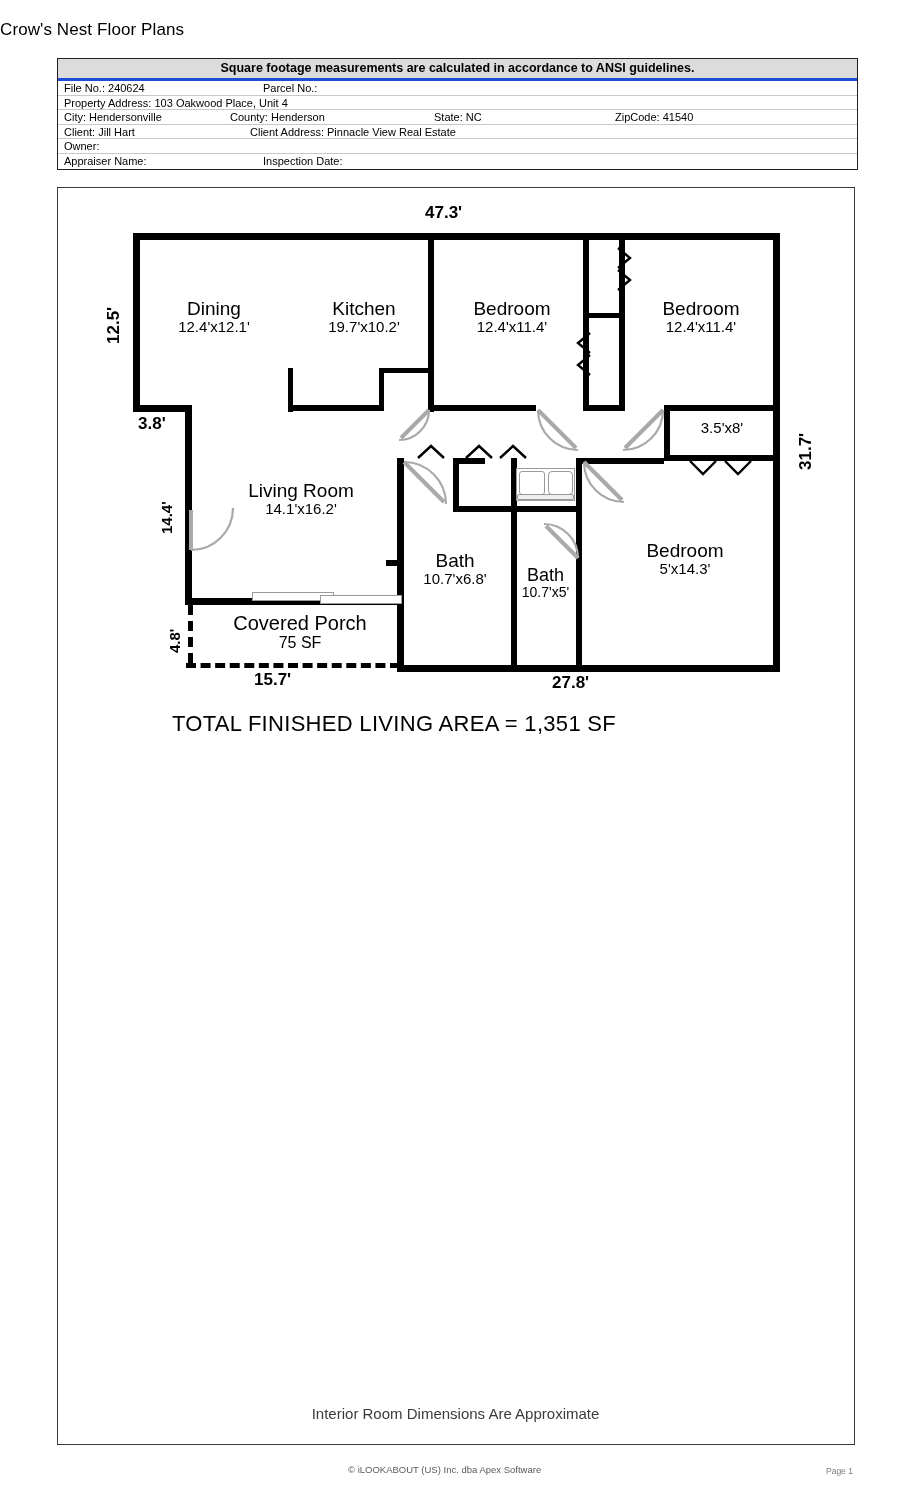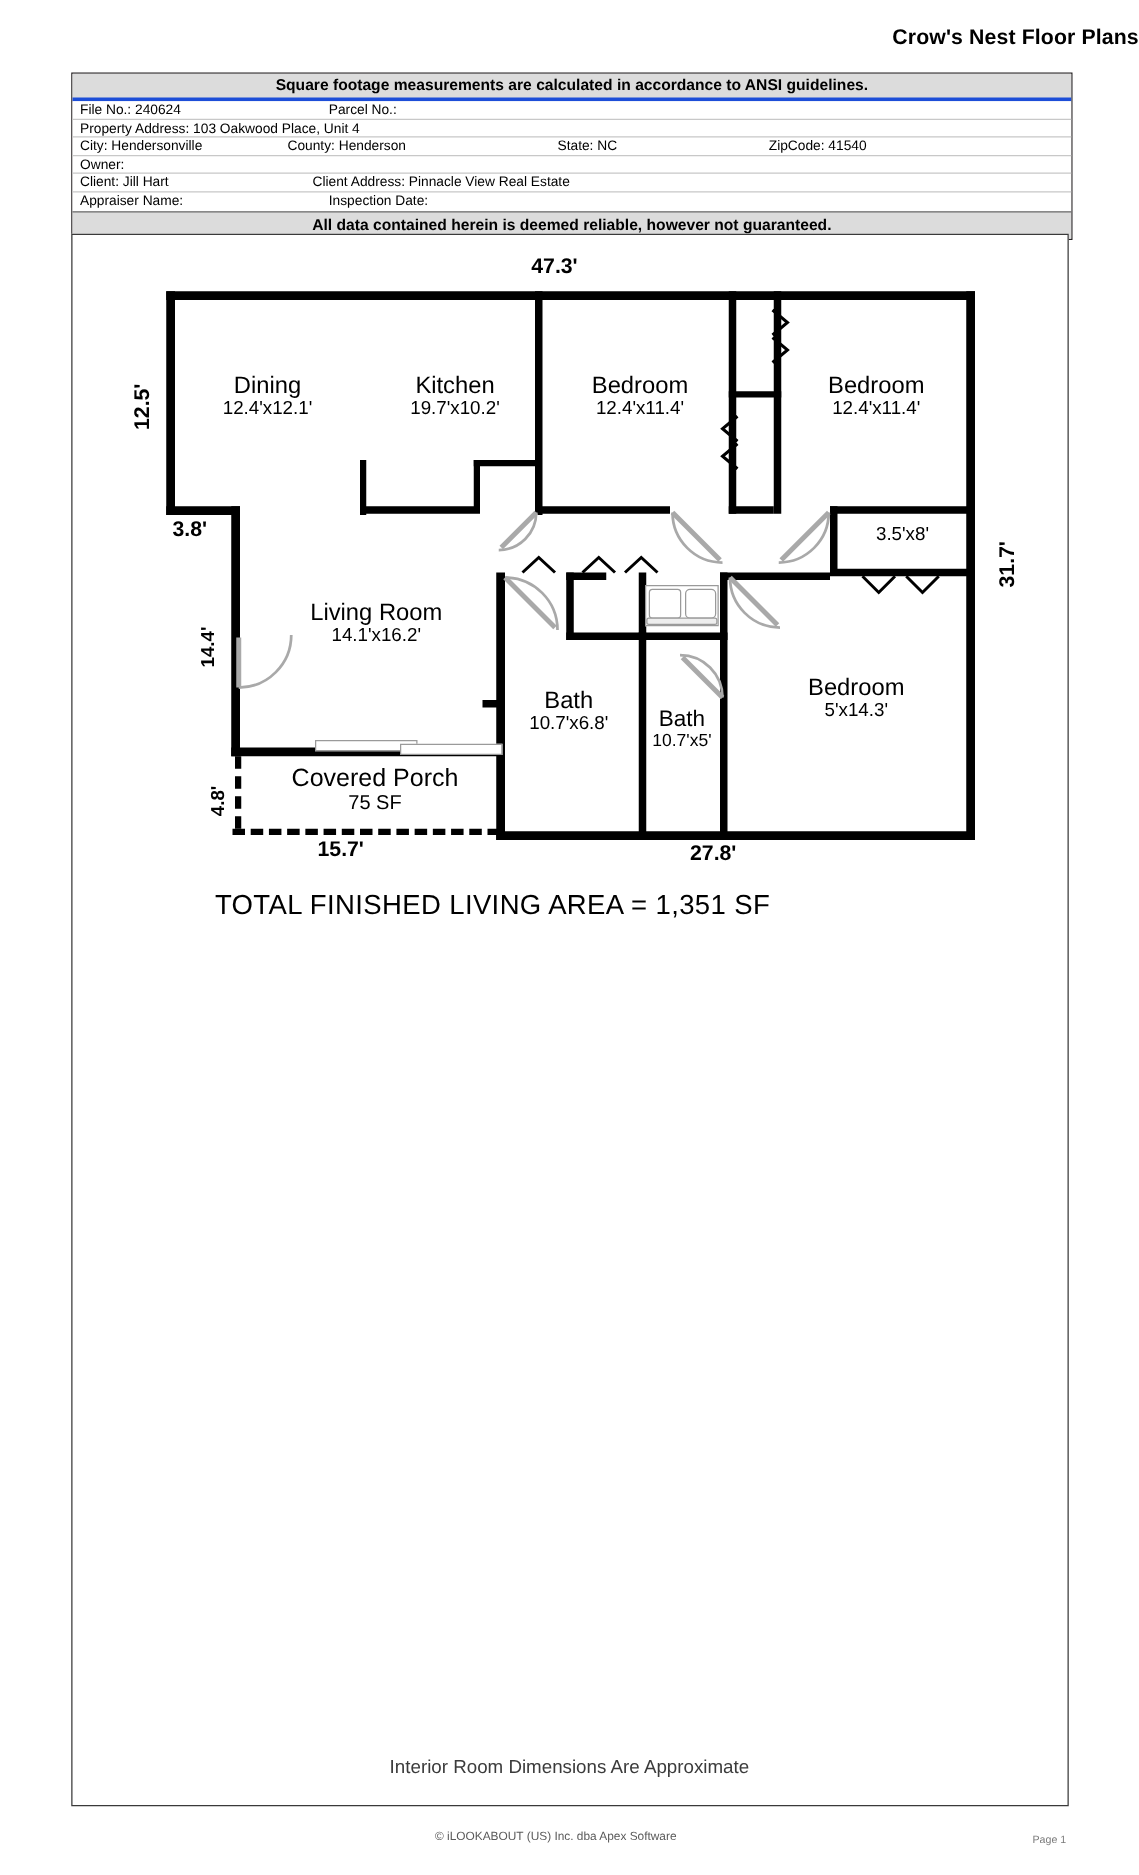--- a/index.html
+++ b/index.html
@@ -12,23 +12,23 @@
     position: relative;
     font-family: "Liberation Sans", sans-serif;
     color: #000;
     overflow: hidden;
   }
 
   
   .doc-title {
     position: absolute;
     top: 20px; left: 0; width: 911px;
-    text-align: right;
+    text-align: left;
     font-size: 17px;
-    font-weight: bold;
+    font-weight: normal;
     letter-spacing: 0.1px;
   }
 
   
   .info-table {
     position: absolute;
     left: 57px; top: 58px;
     width: 801px;
     border: 1.5px solid #231f20;
     background: #fff;
@@ -191,41 +191,40 @@
       <span class="info-cell" style="left:205px">Parcel No.:</span>
     </div>
 
     <div class="info-row">
       <span class="info-cell" style="left:6px">Property Address: 103 Oakwood Place, Unit 4</span>
     </div>
 
     <div class="info-row">
       <span class="info-cell" style="left:6px">City: Hendersonville</span>
       <span class="info-cell" style="left:172px">County: Henderson</span>
-      <span class="info-cell" style="left:388px">State: NC</span>
+      <span class="info-cell" style="left:376px">State: NC</span>
       <span class="info-cell" style="left:557px">ZipCode: 41540</span>
-    </div>
-
-    <div class="info-row">
-      <span class="info-cell" style="left:6px">Owner:</span>
     </div>
 
     <div class="info-row">
       <span class="info-cell" style="left:6px">Client: Jill Hart</span>
       <span class="info-cell" style="left:192px">Client Address: Pinnacle View Real Estate</span>
     </div>
 
     <div class="info-row">
+      <span class="info-cell" style="left:6px">Owner:</span>
+    </div>
+
+    <div class="info-row">
       <span class="info-cell" style="left:6px">Appraiser Name:</span>
       <span class="info-cell" style="left:205px">Inspection Date:</span>
     </div>
 
   </div>
 
-  <div class="info-banner bottom">All data contained herein is deemed reliable, however not guaranteed.</div>
 </div>
 
 <div class="page-frame"></div>
 
 <div class="plan">
 
   <div class="w" style="left:133px; top:233px; width:647px; height:7px;"></div>
 
   <div class="w" style="left:773px; top:233px; width:7px; height:439px;"></div>
 

